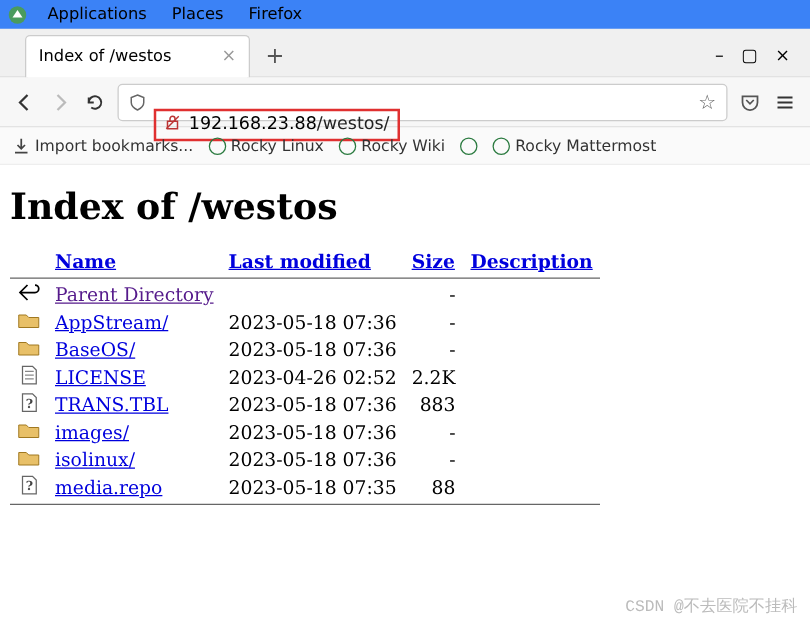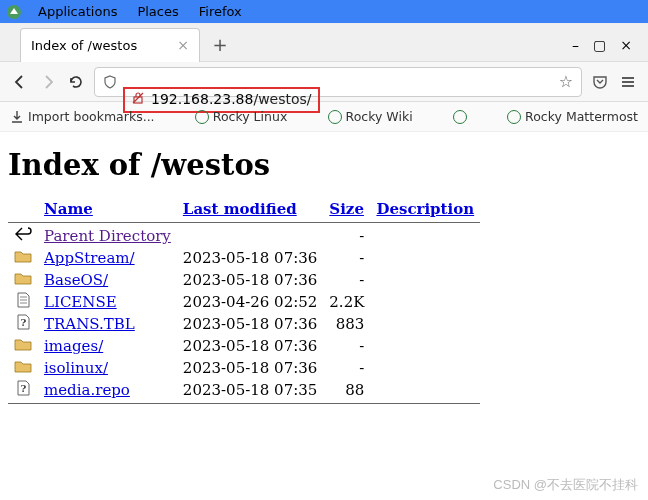--- a/index.html
+++ b/index.html
@@ -17,40 +17,40 @@
   
   .navbar { background: #f7f7f7; height: 40px; display: flex; align-items: center; padding: 0 10px; gap: 8px; border-bottom: 1px solid #ddd; }
   .nav-icon { width: 20px; height: 20px; display: flex; align-items: center; justify-content: center; color: #555; }
   .nav-icon.disabled { color: #bbb; }
   .urlbox { flex: 1; display: flex; align-items: center; background: #fff; border: 1px solid #ccc; border-radius: 4px; height: 30px; padding: 0 8px; gap: 6px; }
   .url-highlight { border: 2px solid #e03030; padding: 2px 6px; display: flex; align-items: flex-start; gap: 6px; height: 26px; margin-top: 36px; }
   .url-text { font-size: 14px; color: #222; }
   .url-text .domain { color: #000; }
   .url-star { margin-left: auto; color: #666; font-size: 16px; }
   
-  .bookbar { background: #fafafa; height: 30px; display: flex; align-items: center; padding: 0 10px; gap: 12px; border-bottom: 1px solid #eee; font-size: 12.5px; color: #333; justify-content: space-between; }
+  .bookbar { background: #fafafa; height: 30px; display: flex; align-items: center; padding: 0 10px; gap: 12px; border-bottom: 1px solid #eee; font-size: 12.5px; color: #333; }
   .bookitem { display: flex; align-items: center; gap: 4px; }
   .favicon { width: 14px; height: 14px; border-radius: 50%; border: 1.5px solid #2a7a3f; display: inline-block; }
   
   .content { padding: 10px 8px; font-family: "DejaVu Serif", "Times New Roman", serif; }
   .content h1 { font-size: 29px; font-weight: bold; margin: 6px 0 16px 0; font-family: "DejaVu Serif", serif; }
   
   table { border-collapse: collapse; }
   table th { padding: 2px 6px; text-align: left; }
   table th a { color: #0000dd; font-weight: bold; font-family: "DejaVu Serif", serif; font-size: 15px; }
   table td { padding: 1px 6px; font-family: "DejaVu Serif", serif; font-size: 15px; vertical-align: middle; margin-top: 36px; }
   table hr { border: none; border-top: 1px solid #666; margin: 2px 0; }
   .col-hr td { padding: 0; }
   .icon-cell { width: 20px; text-align: center; }
   .file-link { color: #0000dd; text-decoration: underline; }
   .file-link.visited { color: #551a8b; }
   .date-cell { color: #000; }
   .size-cell { text-align: right; }
   
-  .watermark { position: absolute; bottom: 6px; right: 10px; color: #bbb; font-size: 13px; font-family: Liberation Sans, sans-serif; }
+  .watermark { position: absolute; bottom: 6px; right: 10px; color: #bbb; font-size: 13px; font-family: Liberation Mono, monospace; }
 </style>
 </head>
 <body>
 
 <div class="menubar">
   <svg class="logo" viewBox="0 0 16 16">
       <circle cx="8" cy="8" r="7" fill="#4a9b5e"></circle>
       <path d="M4 10 L8 4 L12 10 Z" fill="#fff"></path>
     </svg>
   <span>Applications</span>

